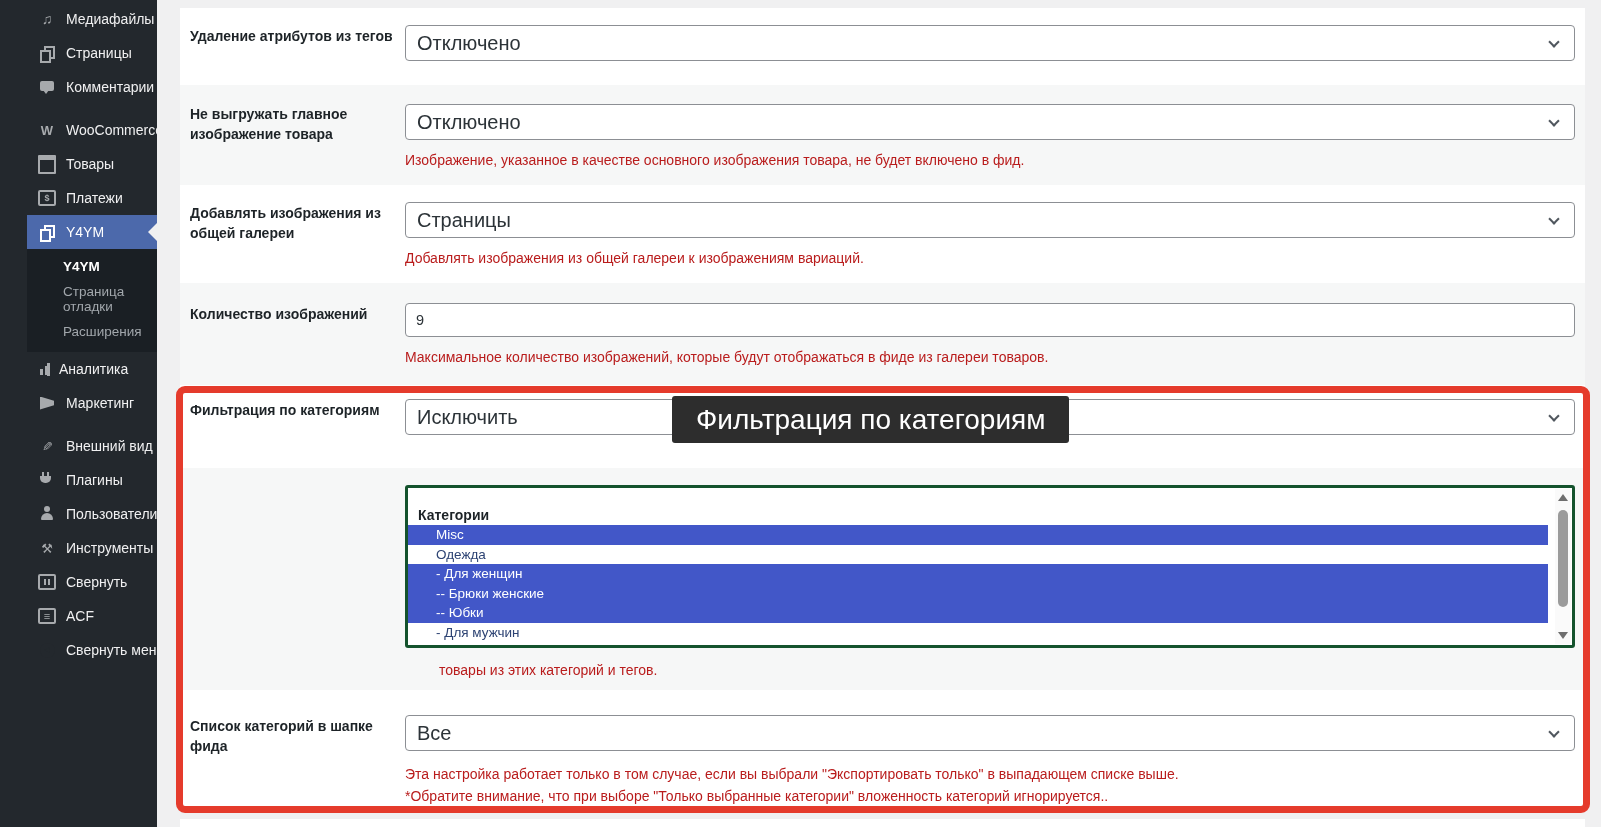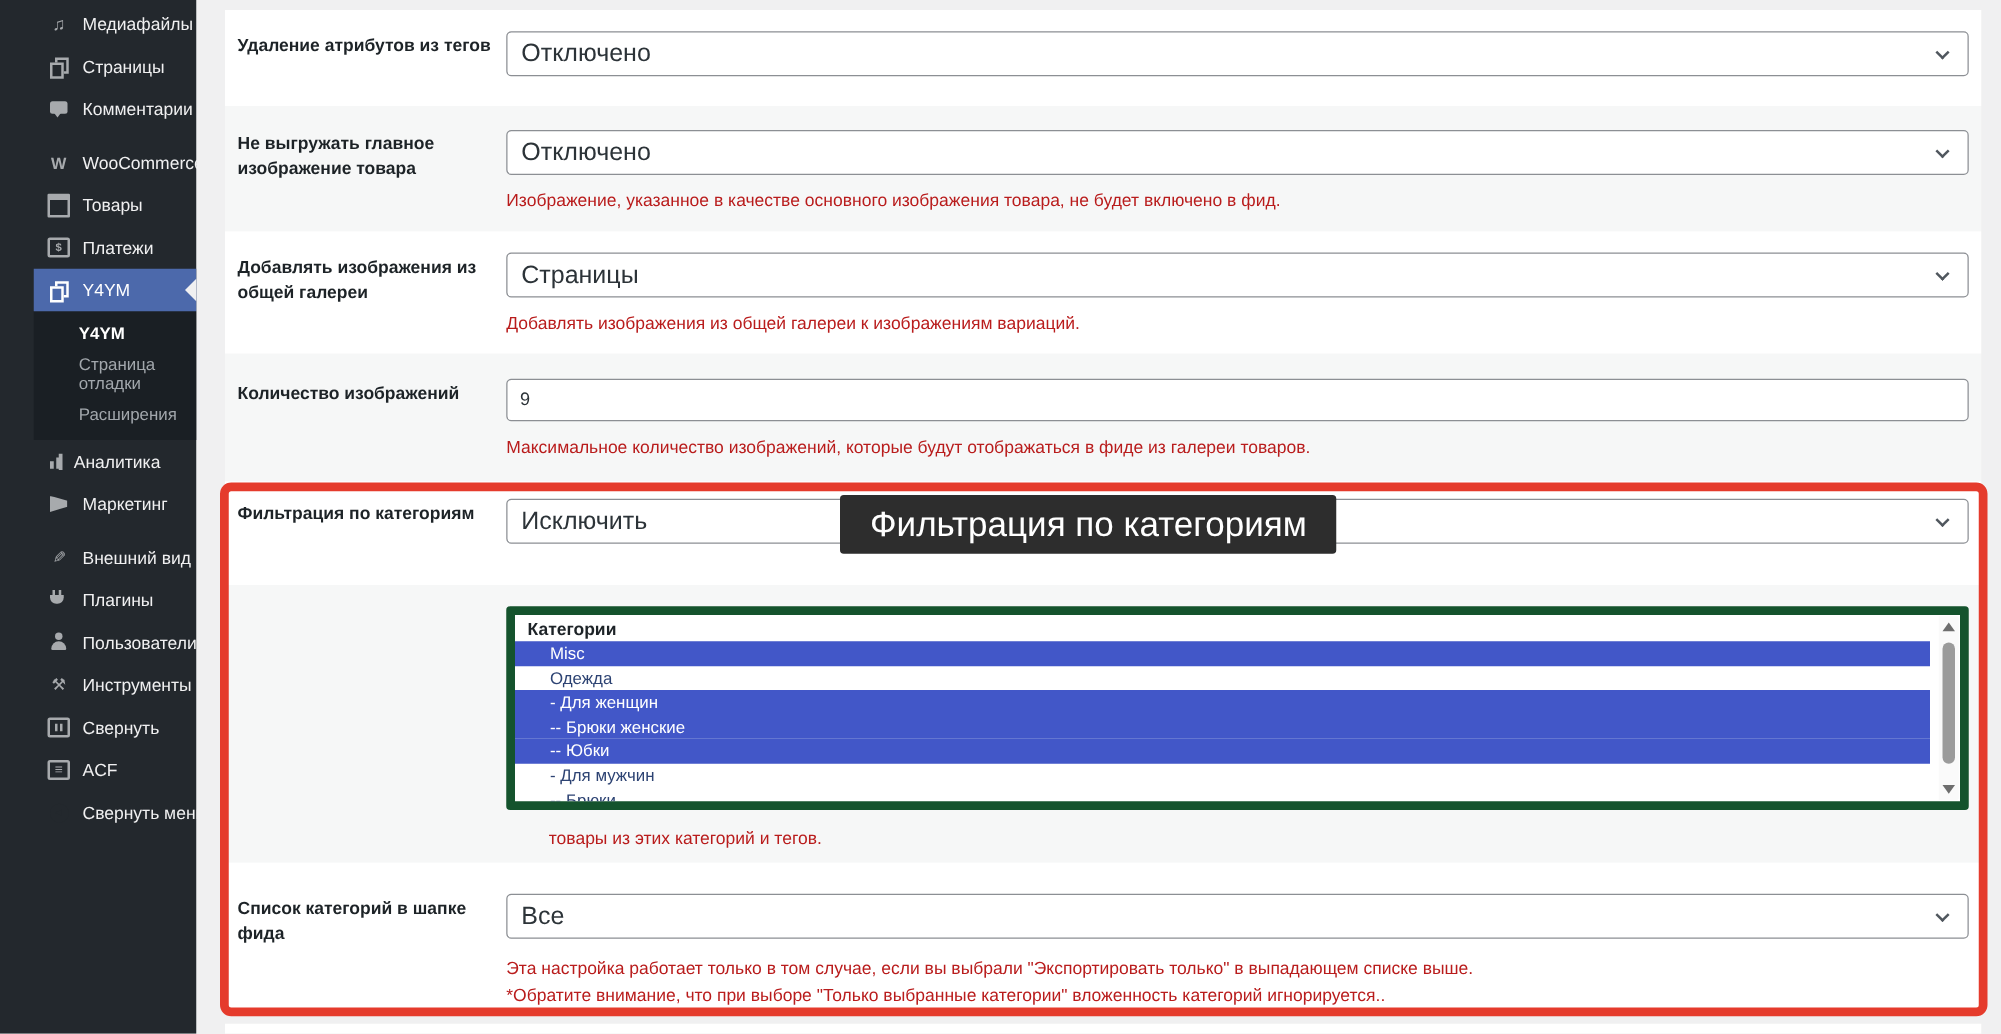--- a/index.html
+++ b/index.html
@@ -63,22 +63,22 @@
   .desc { color:#b91c1c; font-size:14px; line-height:22px; margin-top:9px; }
 
   .select { position:relative; height:36px; background:#fff; border:1px solid #8c8f94; border-radius:4px;
             display:flex; align-items:center; padding:0 34px 0 11px; font-size:20px; color:#2c3338; cursor:pointer; }
   .sel-chevron { position:absolute; right:16px; top:12px; width:8px; height:8px;
             border-right:2px solid #50575e; border-bottom:2px solid #50575e; transform:rotate(45deg); }
   .text-input { width:100%; height:34px; border:1px solid #8c8f94; border-radius:4px; padding:0 10px;
             font-size:14.5px; color:#2c3338; font-family:inherit; background:#fff; }
 
   
-  .listbox { position:relative; height:163px; background:#fff; border:7px solid #14532d; border-radius:3px;
-             overflow:hidden; padding-top:2px; }
+  .listbox { position:relative; height:163px; background:#fff; border:3px solid #14532d; border-radius:3px;
+             overflow:hidden; padding-top:18px; }
   .lb-group { font-size:14px; font-weight:bold; color:#1d2327; padding:1px 10px 2px; }
   .lb-options { margin-right:24px; }
   .lb-option { height:19.6px; line-height:19.6px; padding-left:28px; font-size:13.5px; color:#2d4373; cursor:pointer; white-space:nowrap; }
   .lb-option.selected { background:#4257c8; color:#fff; }
   .sb { position:absolute; top:1px; right:1px; bottom:1px; width:16px; background:#fafafa; border-radius:0 2px 2px 0; }
   .sb-up, .sb-down { position:absolute; left:3px; width:0; height:0; border-left:5px solid transparent; border-right:5px solid transparent; }
   .sb-up { top:5px; border-bottom:7px solid #6e6e6e; }
   .sb-down { bottom:5px; border-top:7px solid #6e6e6e; }
   .sb-thumb { position:absolute; left:3px; right:3px; top:21px; height:97px; background:#9b9b9b; border-radius:6px; }
 

